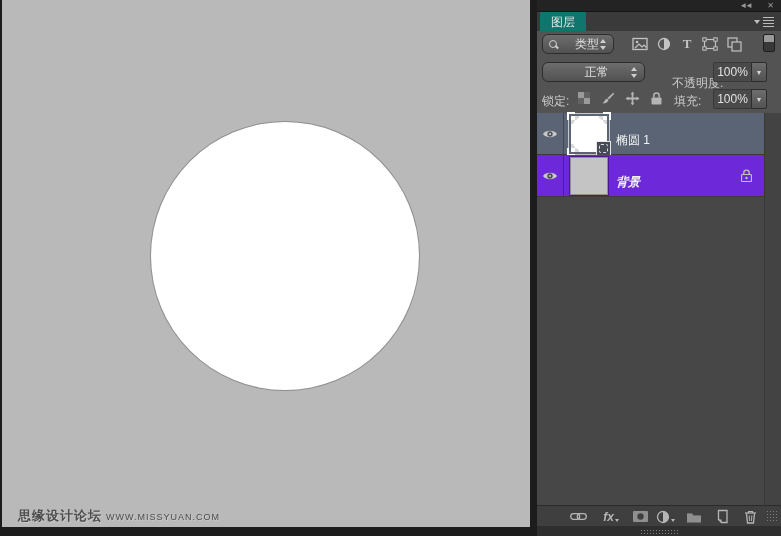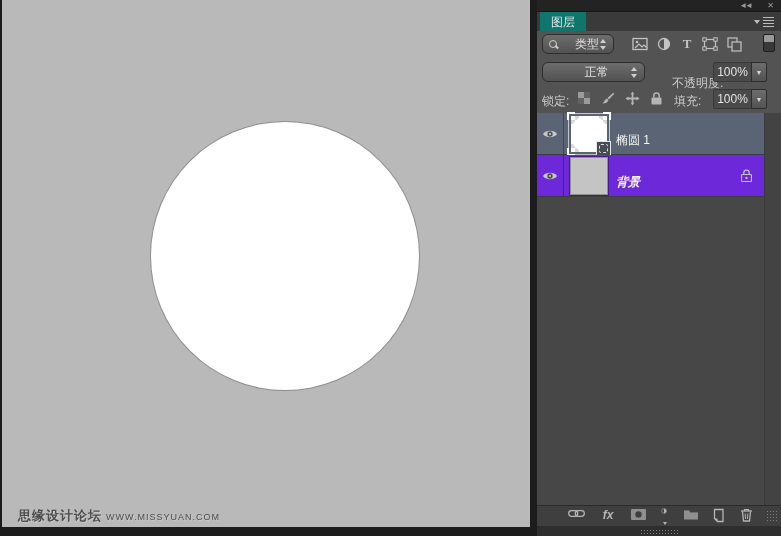--- a/index.html
+++ b/index.html
@@ -91,21 +91,21 @@
     background:#454c55; border:1px solid #e8e8e8; }
   .shape-badge::after { content:""; position:absolute; inset:2px; border:1px dashed #dcdcdc; border-radius:2px; }
   .thumb-bg { position:absolute; left:33px; top:2px; width:38px; height:38px; background:#c4c4c4;
     border:1px solid #8f8f8f; box-shadow:0 0 0 1px rgba(0,0,0,.35); }
   .row-lock { position:absolute; right:12px; top:14px; }
 
   
   .bottom-toolbar { position:absolute; left:0; top:505px; width:100%; height:21px; background:#3f3f3f;
     border-top:1px solid #2a2a2a; }
   .bt-icon { position:absolute; top:2px; width:22px; height:17px; display:flex; align-items:center;
-    justify-content:flex-start; color:#b5b5b5;flex-direction:column; }
+    justify-content:flex-end; color:#b5b5b5; }
   .fx-label { font-size:12px; font-style:italic; font-weight:bold; color:#b5b5b5; }
   .mini-tri { width:0; height:0; border-left:2.5px solid transparent; border-right:2.5px solid transparent;
     border-top:3px solid #b5b5b5; margin:8px 0 0 1px; }
   .grip { position:absolute; right:2px; top:4px; width:13px; height:13px;
     background-image:radial-gradient(circle,#7d7d7d 0.8px,transparent 1px); background-size:3px 3px; }
   .bottom-strip { position:absolute; left:0; top:526px; width:100%; height:10px; background:#2e2e2e; }
   .drag-dots { position:absolute; left:50%; top:3px; transform:translateX(-50%); width:38px; height:5px;
     background-image:radial-gradient(circle,#858585 0.8px,transparent 1px); background-size:3px 3px; }
 
   svg { display:block; }

